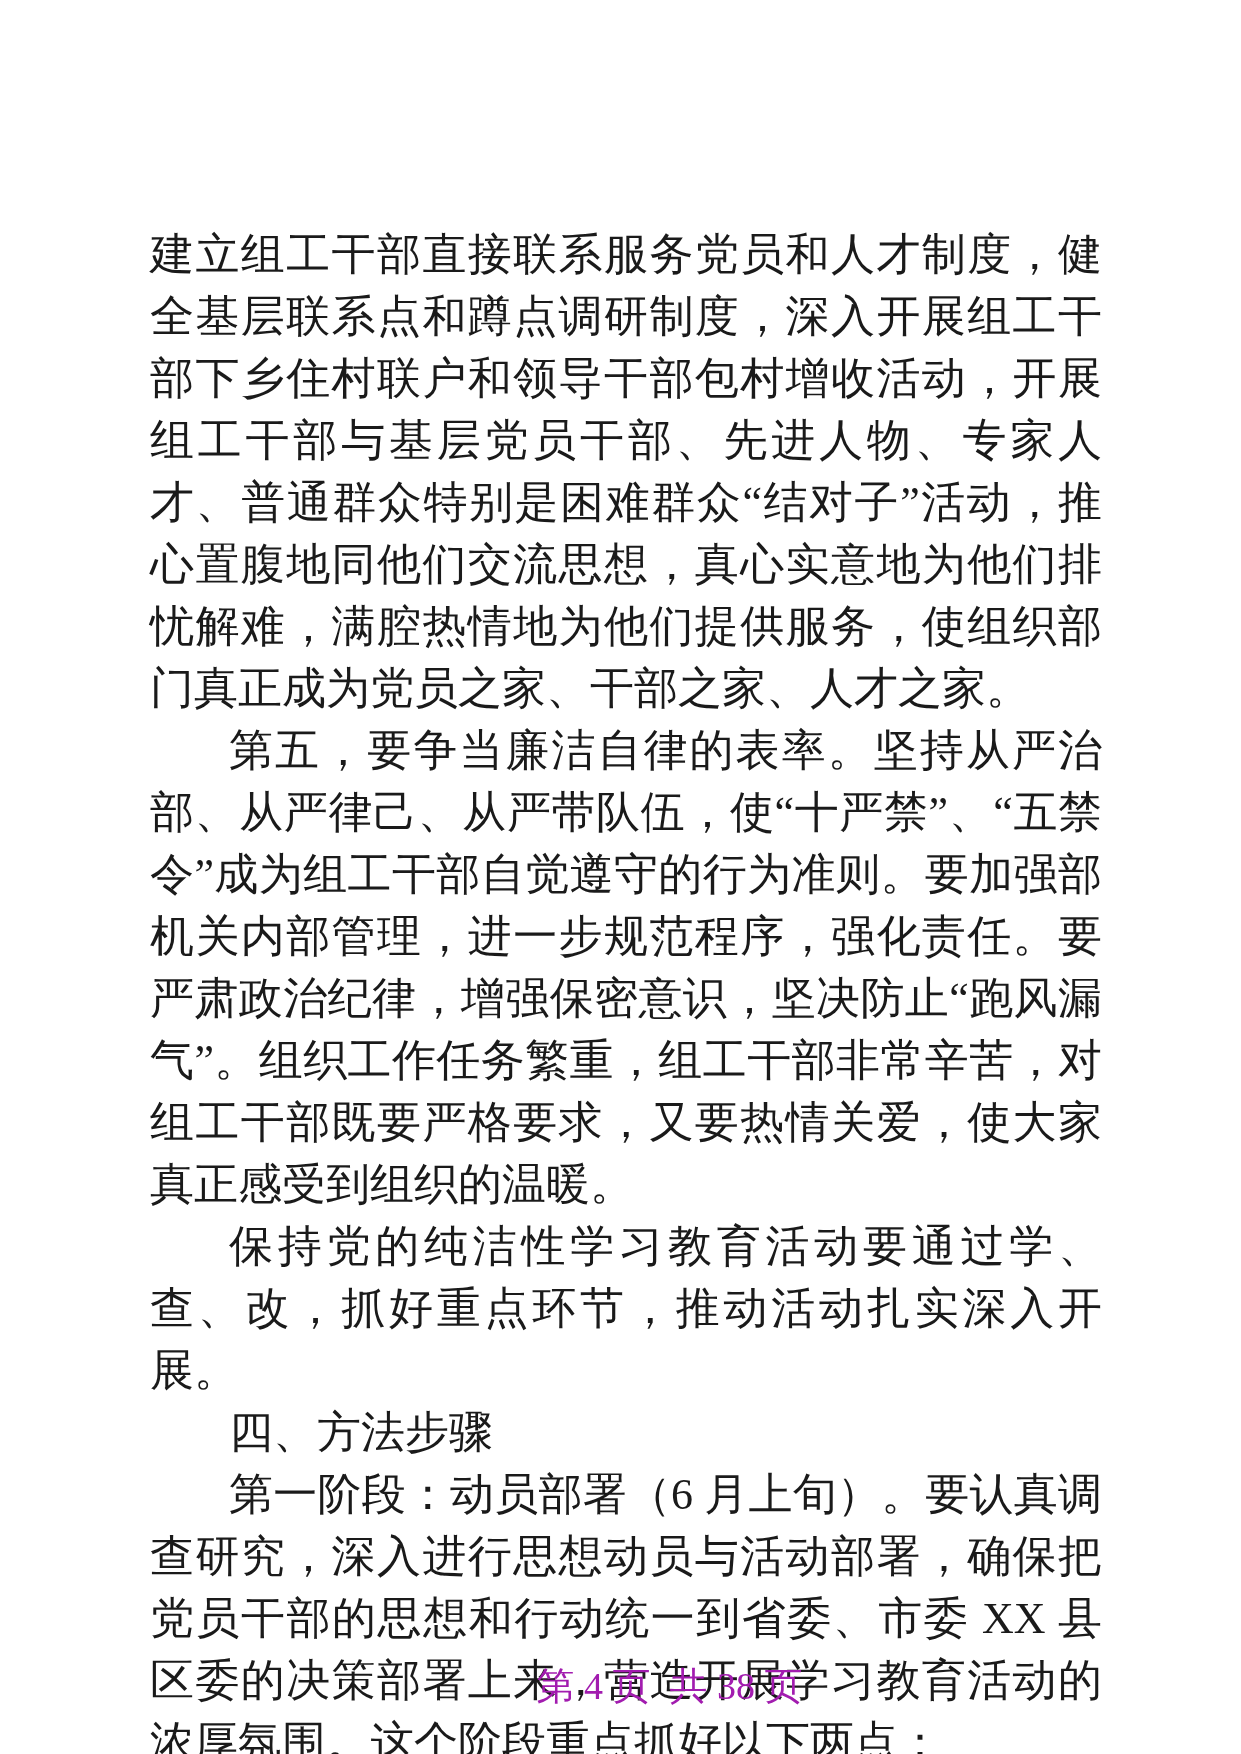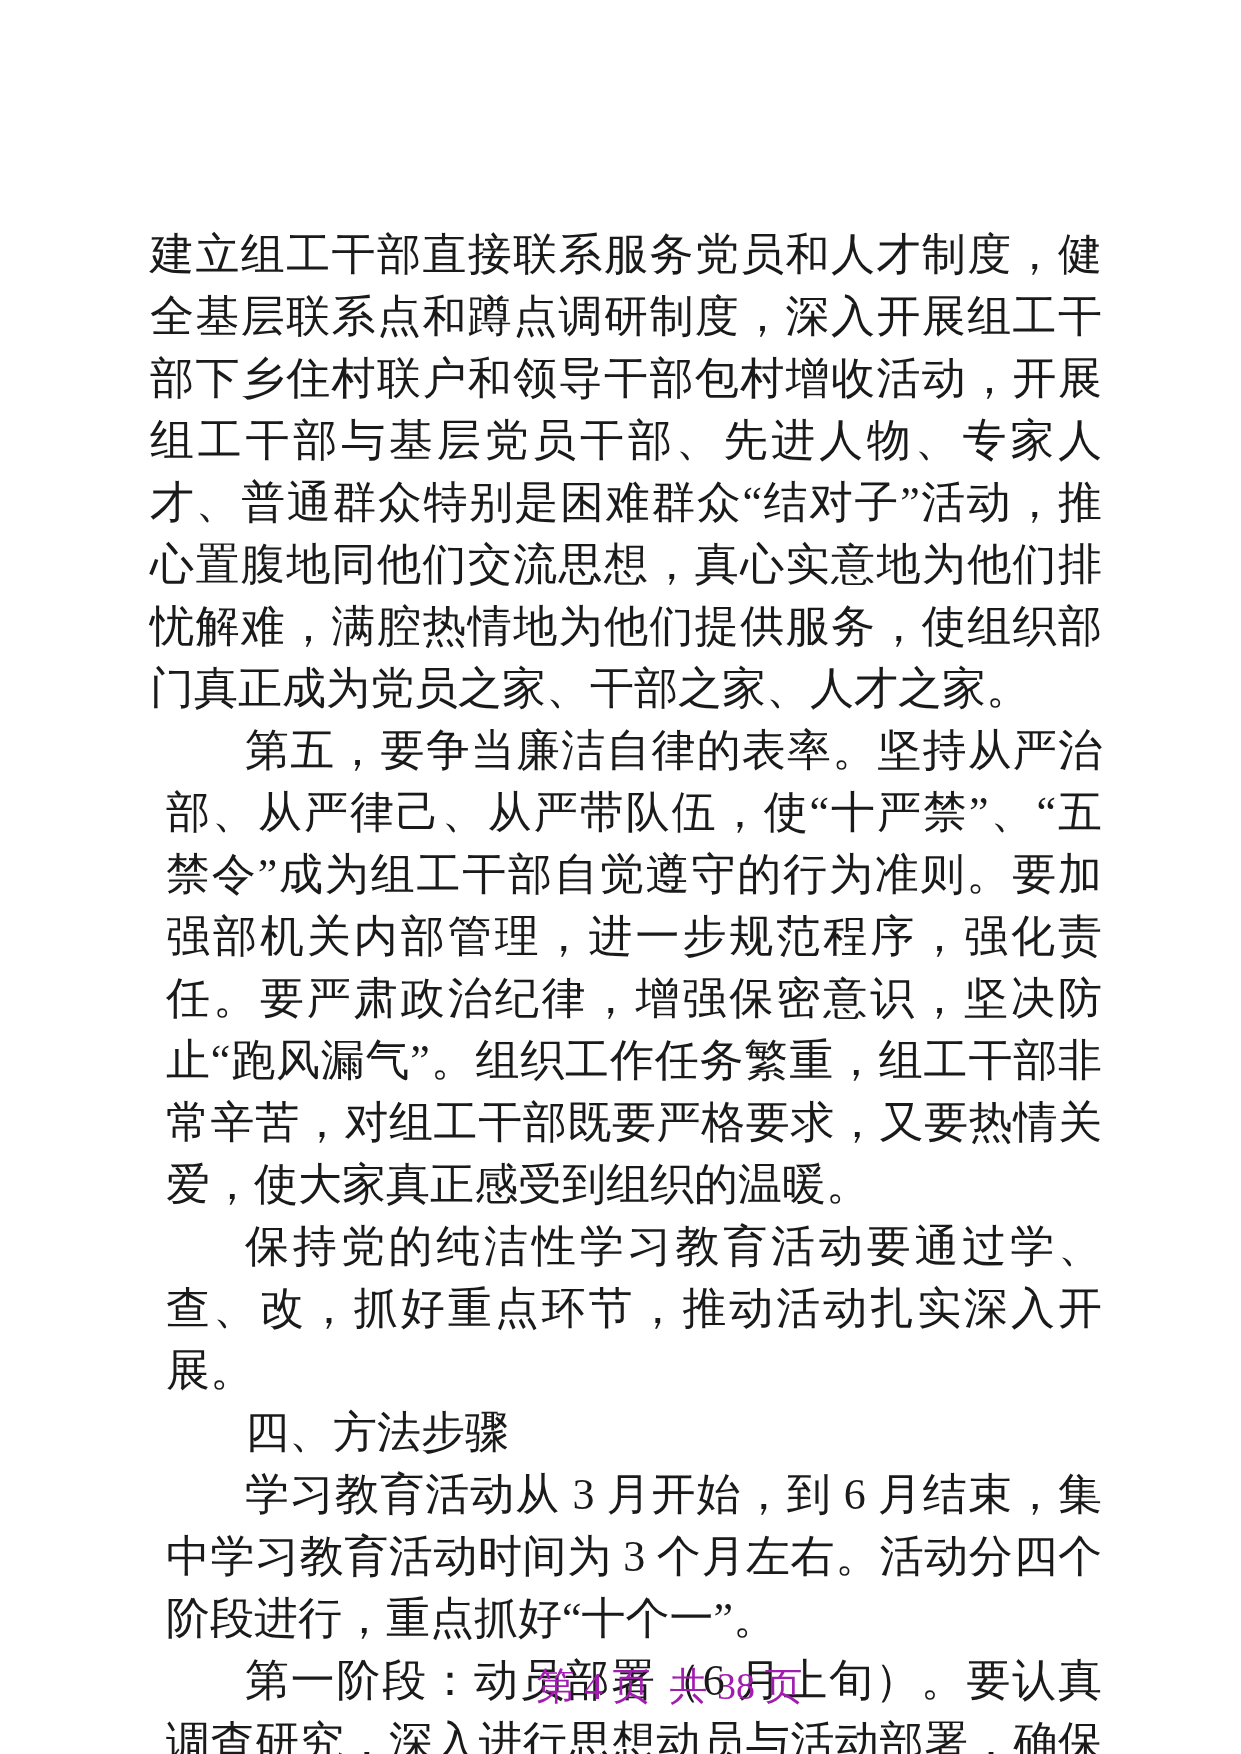--- a/index.html
+++ b/index.html
@@ -27,21 +27,20 @@
     text-justify: inter-character;
     letter-spacing: 0;
   }
   .para {
     margin: 0;
     padding: 0;
     text-indent: 0;
   }
   .para.indent {
     text-indent: 79px;
-    margin-left: 16px;
   }
   .footer {
     position: absolute;
     left: 0;
     right: 0;
     top: 1626px;
     padding-left: 60px;
     text-align: center;
     font-size: 38px;
     line-height: 40px;
@@ -51,19 +50,18 @@
 </style>
 </head>
 <body>
 
 <div class="page" style="background: rgb(255, 255, 255); color: rgb(26, 26, 26);">
   <div class="content">
       <p class="para">建立组工干部直接联系服务党员和人才制度，健全基层联系点和蹲点调研制度，深入开展组工干部下乡住村联户和领导干部包村增收活动，开展组工干部与基层党员干部、先进人物、专家人才、普通群众特别是困难群众“结对子”活动，推心置腹地同他们交流思想，真心实意地为他们排忧解难，满腔热情地为他们提供服务，使组织部门真正成为党员之家、干部之家、人才之家。</p>
       <p class="para indent">第五，要争当廉洁自律的表率。坚持从严治部、从严律己、从严带队伍，使“十严禁”、“五禁令”成为组工干部自觉遵守的行为准则。要加强部机关内部管理，进一步规范程序，强化责任。要严肃政治纪律，增强保密意识，坚决防止“跑风漏气”。组织工作任务繁重，组工干部非常辛苦，对组工干部既要严格要求，又要热情关爱，使大家真正感受到组织的温暖。</p>
       <p class="para indent">保持党的纯洁性学习教育活动要通过学、查、改，抓好重点环节，推动活动扎实深入开展。</p>
       <p class="para indent">四、方法步骤</p>
-      <p class="para indent">学习教育活动从 3 月开始，到 6 月结束，集中学习教育活动时间为 3 个月左右。活动分四个阶段进行，重点抓好“十个一”。</p>
       <p class="para indent">第一阶段：动员部署（6 月上旬）。要认真调查研究，深入进行思想动员与活动部署，确保把党员干部的思想和行动统一到省委、市委 XX 县区委的决策部署上来，营造开展学习教育活动的浓厚氛围。这个阶段重点抓好以下两点：</p>
     </div>
   <div class="footer">
     <span>第 4 页  共 38 页</span>
   </div>
 </div>
 
 </body></html>

